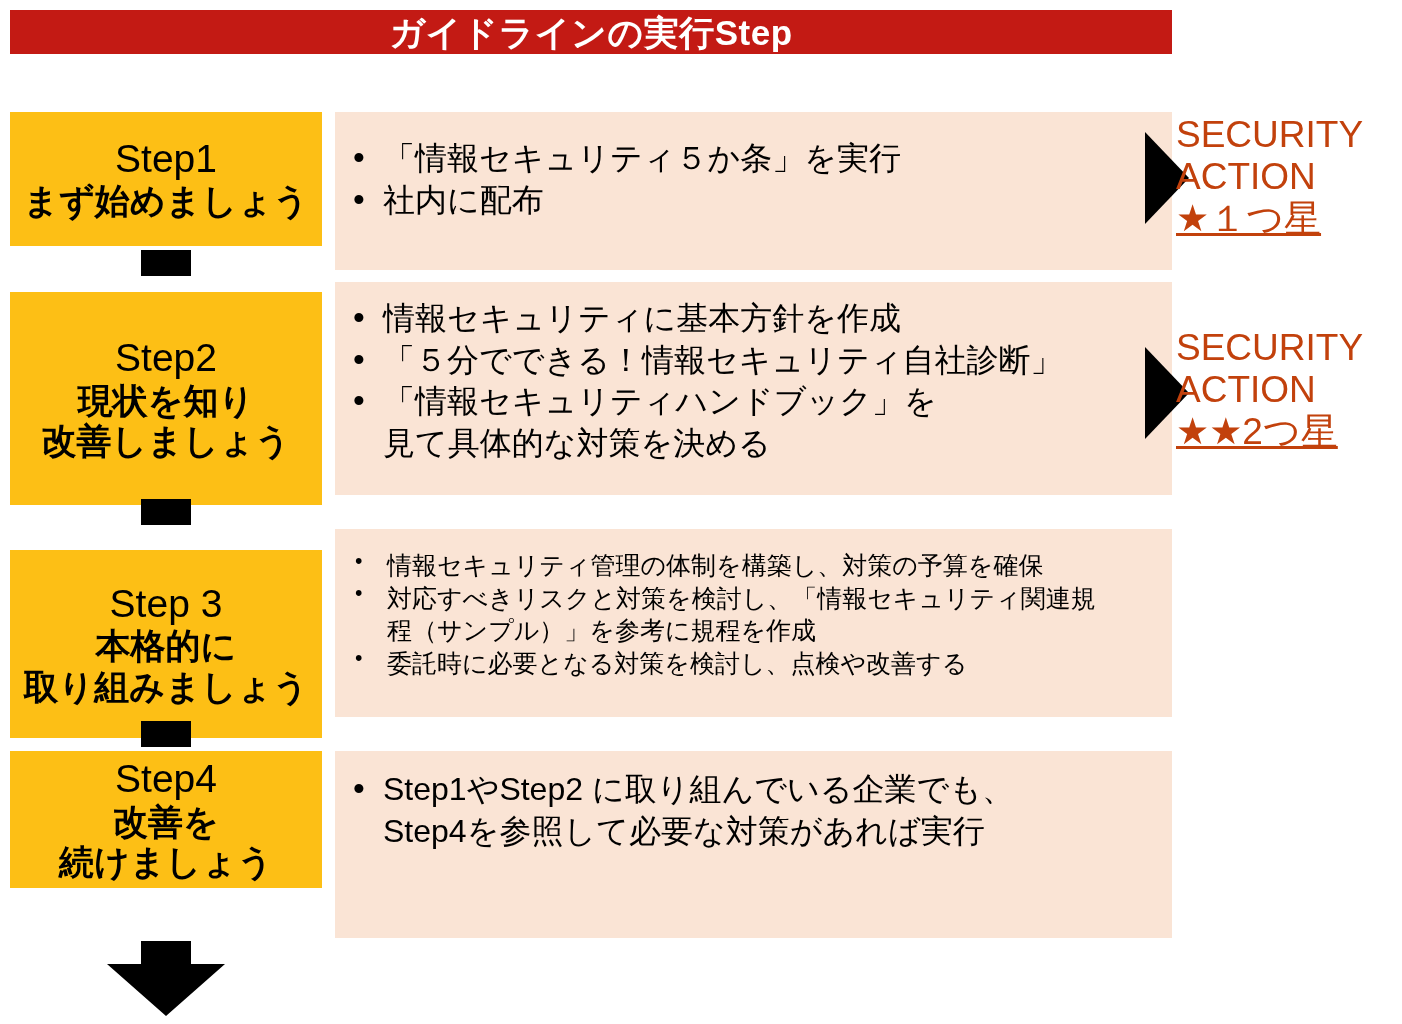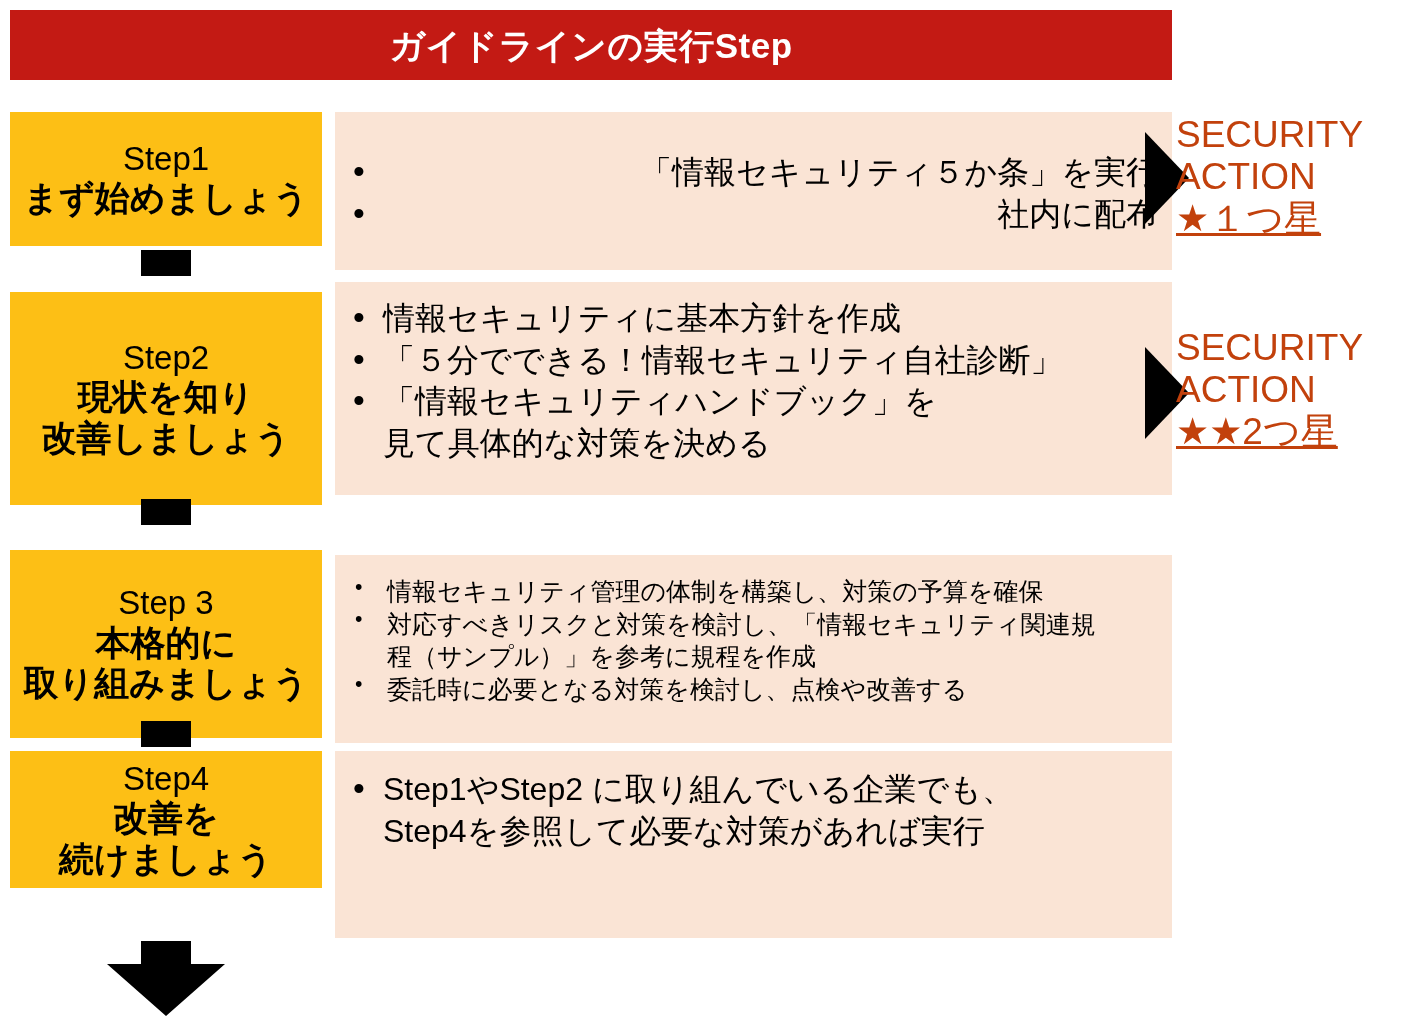--- a/index.html
+++ b/index.html
@@ -22,21 +22,21 @@
     width: 1402px;
     height: 1024px;
   }
 
   
   .title-banner {
     position: absolute;
     left: 10px;
     top: 10px;
     width: 1162px;
-    height: 70px;
+    height: 44px;
     background: #C31A14;
     display: flex;
     align-items: center;
     justify-content: center;
   }
   .title-text {
     color: #ffffff;
     font-size: 35px;
     font-weight: bold;
     letter-spacing: 0.5px;
@@ -54,21 +54,21 @@
     flex-direction: column;
     align-items: center;
     justify-content: center;
     text-align: center;
   }
   .step-line {
     line-height: 1.16;
     white-space: nowrap;
     font-weight: normal;
   }
-  .step-box .step-num { font-size: 33px; }
+  .step-box .step-num { font-size: 39px; }
   .step-box .step-sub { font-size: 35px; font-weight: bold; }
 
   
   .content-box {
     position: absolute;
     left: 335px;
     width: 837px;
     background: #FAE4D5;
     box-sizing: border-box;
   }
@@ -149,21 +149,21 @@
 
   <div class="title-banner">
     <span class="title-text">ガイドラインの実行Step</span>
   </div>
 
   <div class="step-box" style="top:112px; height:134px;">
     <div class="step-line step-num">Step1</div>
     <div class="step-line step-sub">まず始めましょう</div>
   </div>
 
-  <div class="content-box size-lg" style="top:112px; height:158px; padding:40px 14px 0 0;text-align:right;">
+  <div class="content-box size-lg" style="top:112px; height:158px; padding:26px 14px 0 0;">
     <ul class="bullets">
       <li class="bullet">
         <span>「情報セキュリティ５か条」を実行</span>
       </li>
       <li class="bullet">
         <span>社内に配布</span>
       </li>
     </ul>
   </div>
 
@@ -211,21 +211,21 @@
   </div>
 
   <div class="connector" style="top:499px;"></div>
 
   <div class="step-box" style="top:550px; height:188px;">
     <div class="step-line step-num">Step 3</div>
     <div class="step-line step-sub">本格的に</div>
     <div class="step-line step-sub">取り組みましょう</div>
   </div>
 
-  <div class="content-box size-sm" style="top:529px; height:188px; padding:20px 6px 0 0;margin-top:26px;">
+  <div class="content-box size-sm" style="top:529px; height:188px; padding:20px 6px 0 0;">
     <ul class="bullets">
       <li class="bullet">
         <span>情報セキュリティ管理の体制を構築し、対策の予算を確保</span>
       </li>
       <li class="bullet">
         <span>対応すべきリスクと対策を検討し、「情報セキュリティ関連規</span>
         <span class="cont">程（サンプル）」を参考に規程を作成</span>
       </li>
       <li class="bullet">
         <span>委託時に必要となる対策を検討し、点検や改善する</span>

